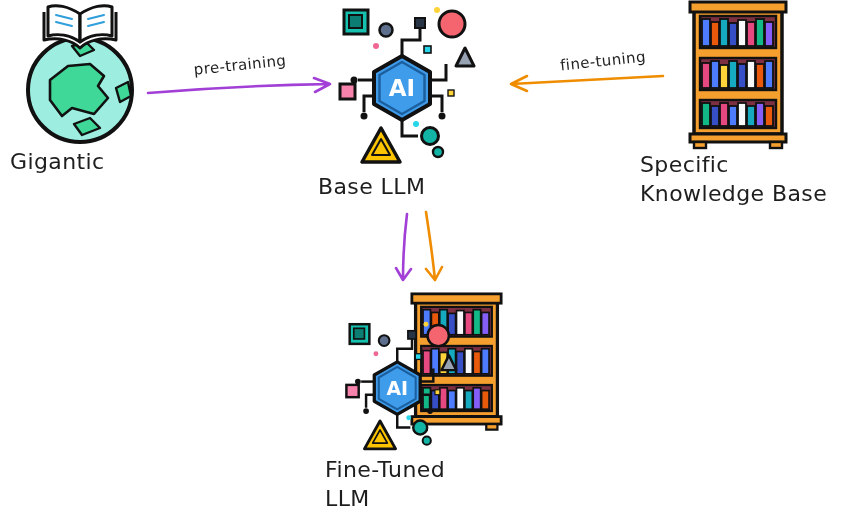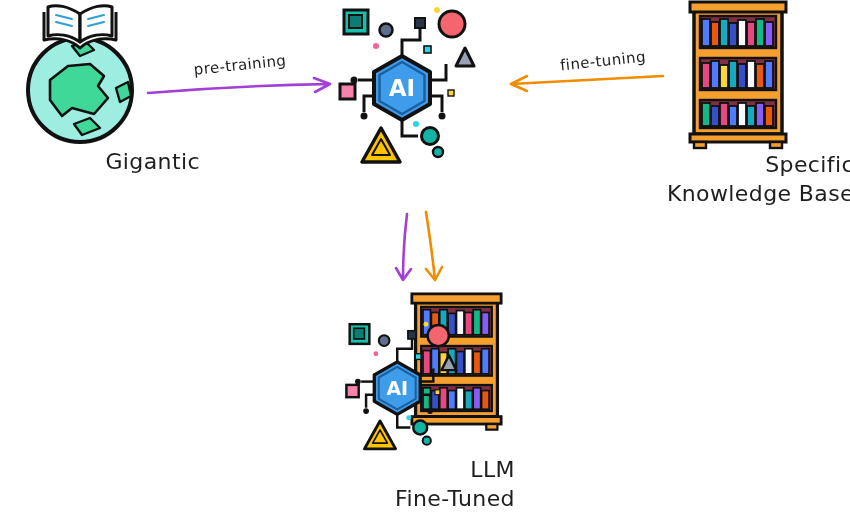--- a/index.html
+++ b/index.html
@@ -2,21 +2,21 @@
 <html><head>
 <meta charset="utf-8">
 <style>
   html,body{margin:0;padding:0;background:#ffffff;}
   .canvas{
     position:relative;width:850px;height:528px;background:#ffffff;overflow:hidden;
     font-family:"DejaVu Sans","Liberation Sans",sans-serif;color:#1e1e1e;
   }
   .abs{position:absolute;}
   .node-label{
-    position:absolute;text-align:right;font-size:22px;line-height:1.32;
+    position:absolute;text-align:left;font-size:22px;line-height:1.32;
     letter-spacing:0.4px;color:#1e1e1e;font-weight:500;
   }
   .edge-label{
     position:absolute;text-align:center;font-size:15px;letter-spacing:0.4px;
     color:#1f1f1f;font-weight:500;
   }
   svg{display:block;}
   .defs-holder{position:absolute;width:0;height:0;overflow:hidden;}
 </style>
 </head>
@@ -124,20 +124,21 @@
   <div class="edge-label" style="left:180px;top:56px;width:120px;transform:rotate(-6deg);">pre-training</div>
   <svg class="abs" style="left:146px;top:76px;" width="190" height="24" viewBox="0 0 190 24">
     <path d="M2,17 C62,12 122,9 184,8 M184,8 L168,2 M184,8 L169,16" fill="none" stroke-width="2.6" stroke-linecap="round" stroke-linejoin="round" stroke="#a13fd6"></path>
   </svg>
 
   <div class="abs" style="left:320px;top:0px;">
     <svg width="160" height="170" viewBox="0 0 160 170">
       <use href="#icon-ai-chip"></use>
     </svg>
   </div>
+  <div class="node-label" style="left:318px;top:172px;width:170px;">Base LLM</div>
 
   <div class="edge-label" style="left:548px;top:52px;width:110px;transform:rotate(-6deg);">fine-tuning</div>
   <svg class="abs" style="left:505px;top:72px;" width="162" height="24" viewBox="0 0 162 24">
     <path d="M158,4 C102,7 48,10 6,12 M6,12 L22,4 M6,12 L22,19" fill="none" stroke-width="2.6" stroke-linecap="round" stroke-linejoin="round" stroke="#f08c00"></path>
   </svg>
 
   <div class="abs" style="left:688px;top:0px;">
     <svg width="100" height="150" viewBox="0 0 100 150">
       <use href="#icon-bookshelf"></use>
     </svg>
@@ -154,17 +155,17 @@
     <path d="M6,2 C10,28 13,50 15,70 M15,70 L6,59 M15,70 L22,57" fill="none" stroke-width="2.6" stroke-linecap="round" stroke-linejoin="round" stroke="#f08c00"></path>
   </svg>
 
   <div class="abs" style="left:330px;top:290px;">
     <svg width="215" height="172" viewBox="0 0 215 172">
       <use href="#icon-bookshelf" transform="translate(80,2) scale(0.93)"></use>
       <use href="#icon-ai-chip" transform="translate(0,26) scale(0.82)"></use>
     </svg>
   </div>
   <div class="node-label" style="left:325px;top:455px;width:190px;">
+    <div>Fine-Tuned</div>
     <div>LLM</div>
-    <div>Fine-Tuned</div>
   </div>
 
 </div>
 
 </body></html>

